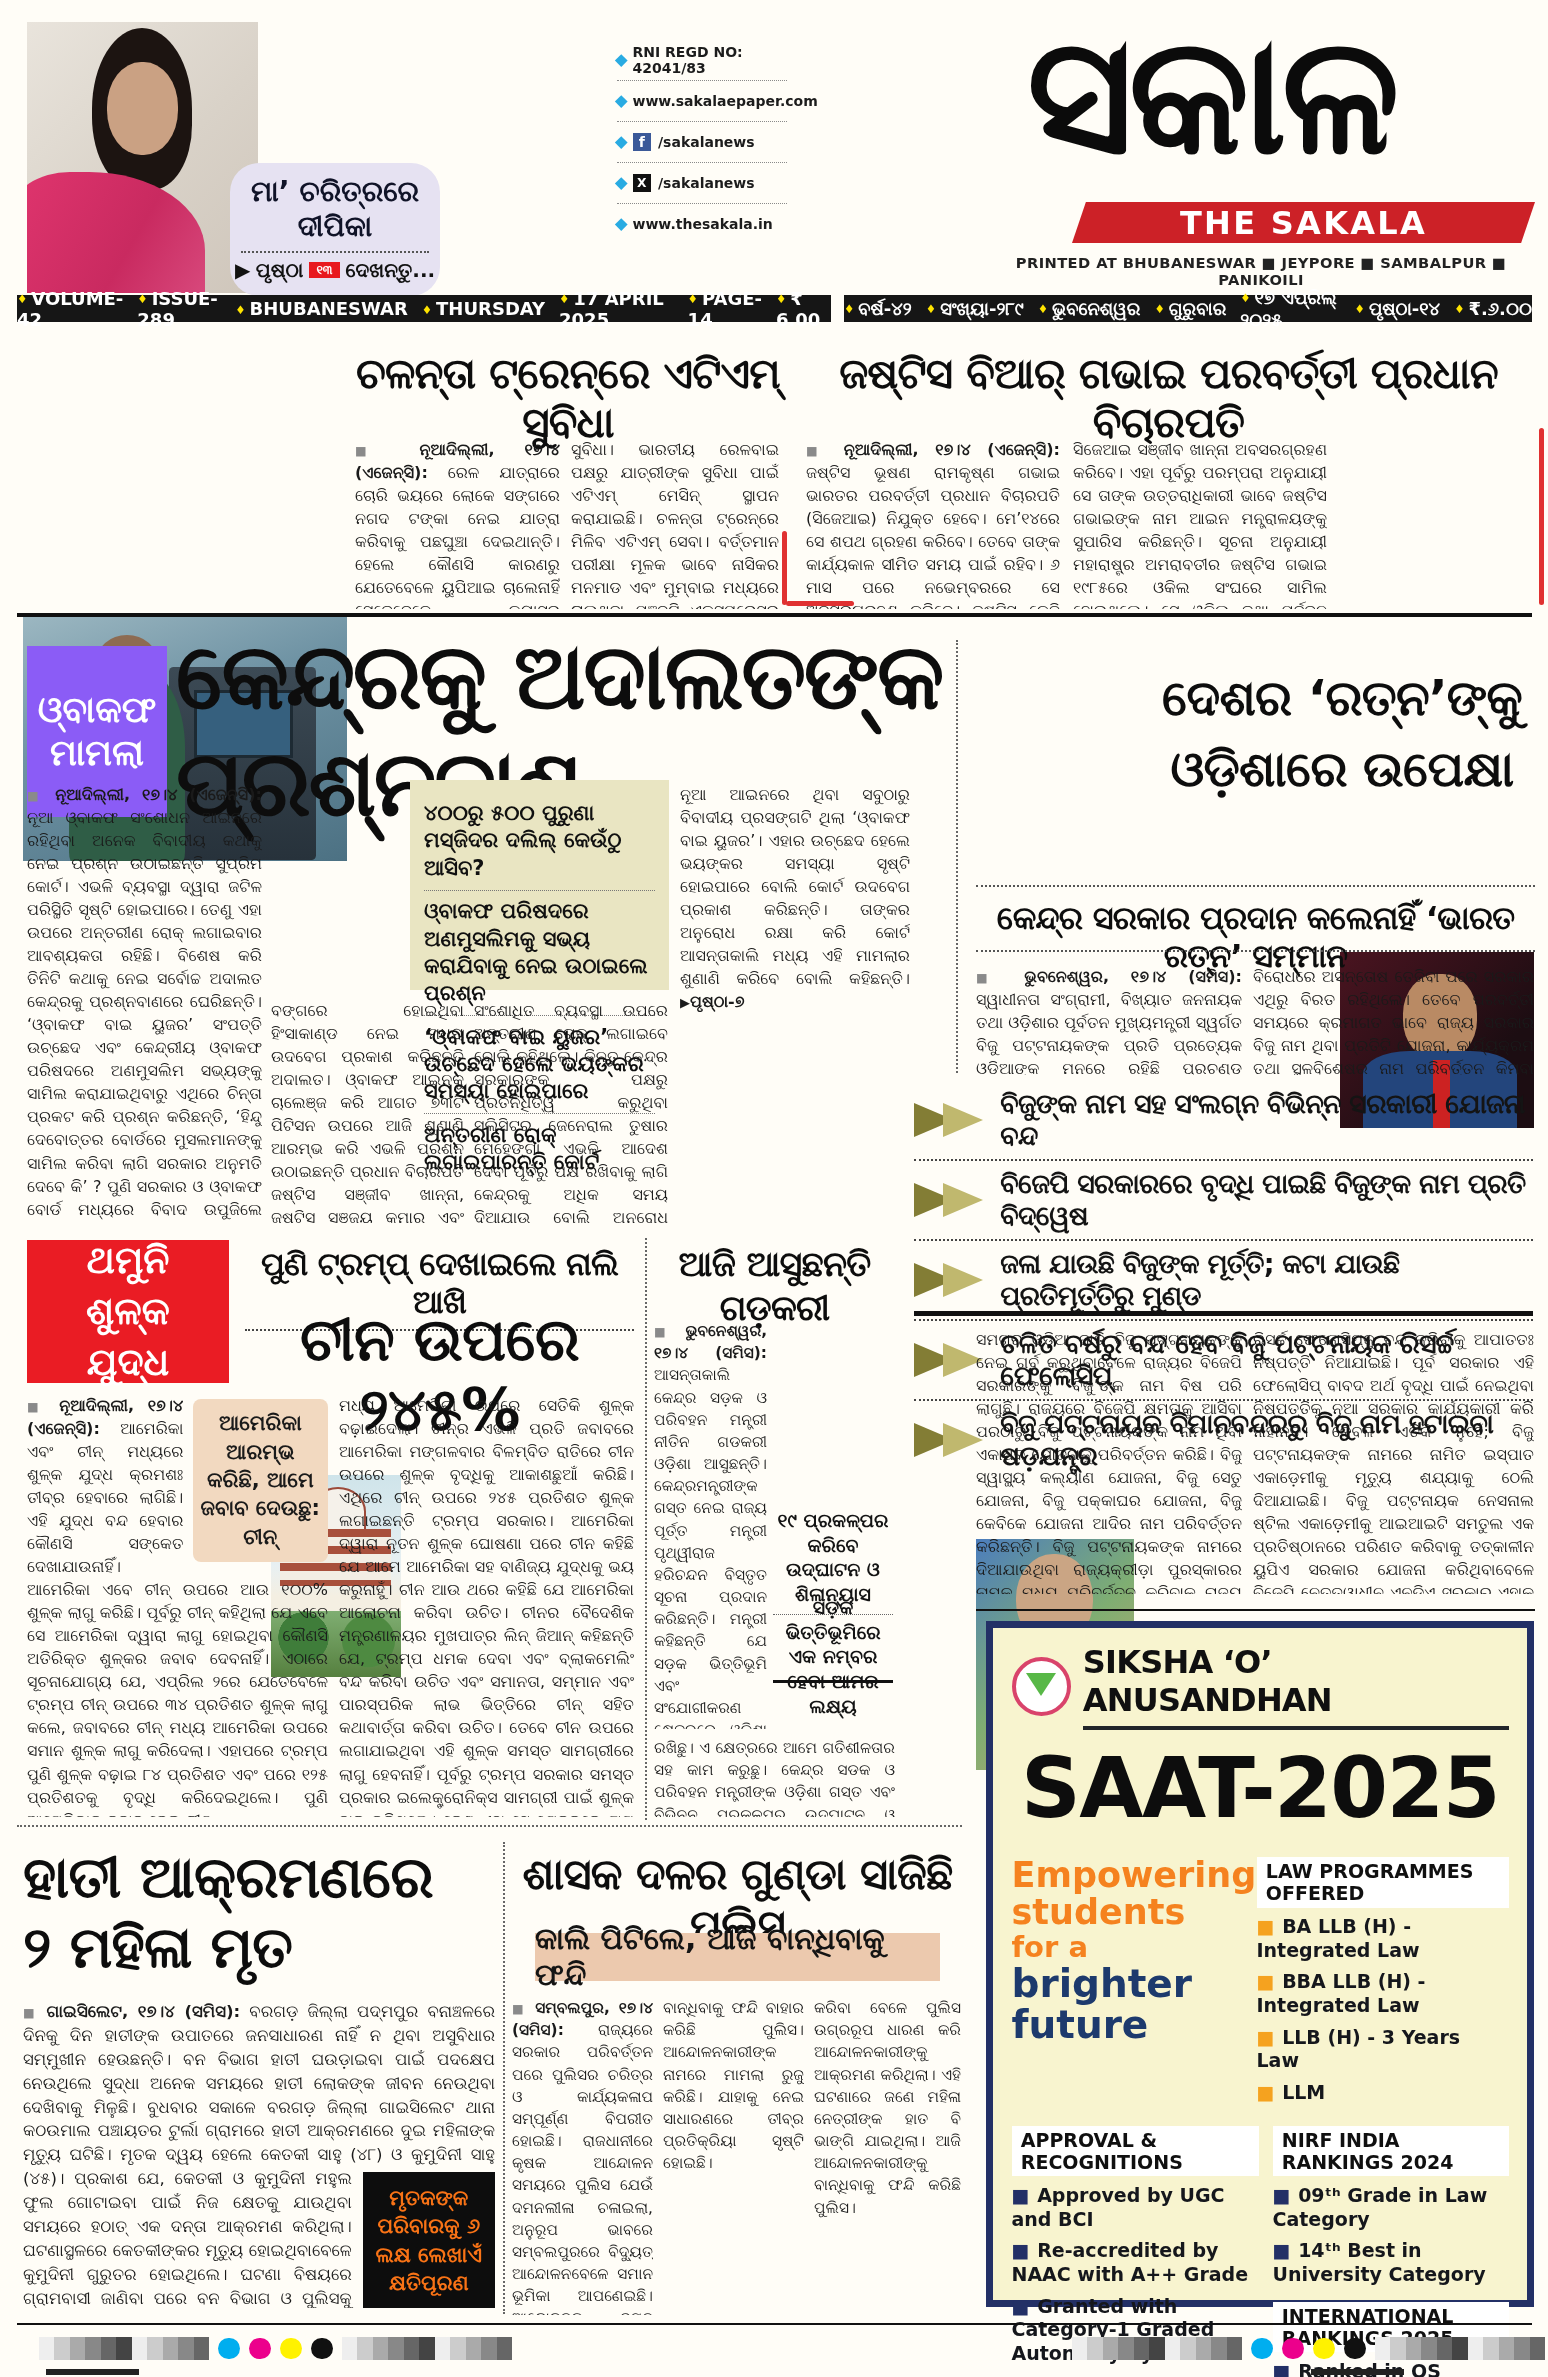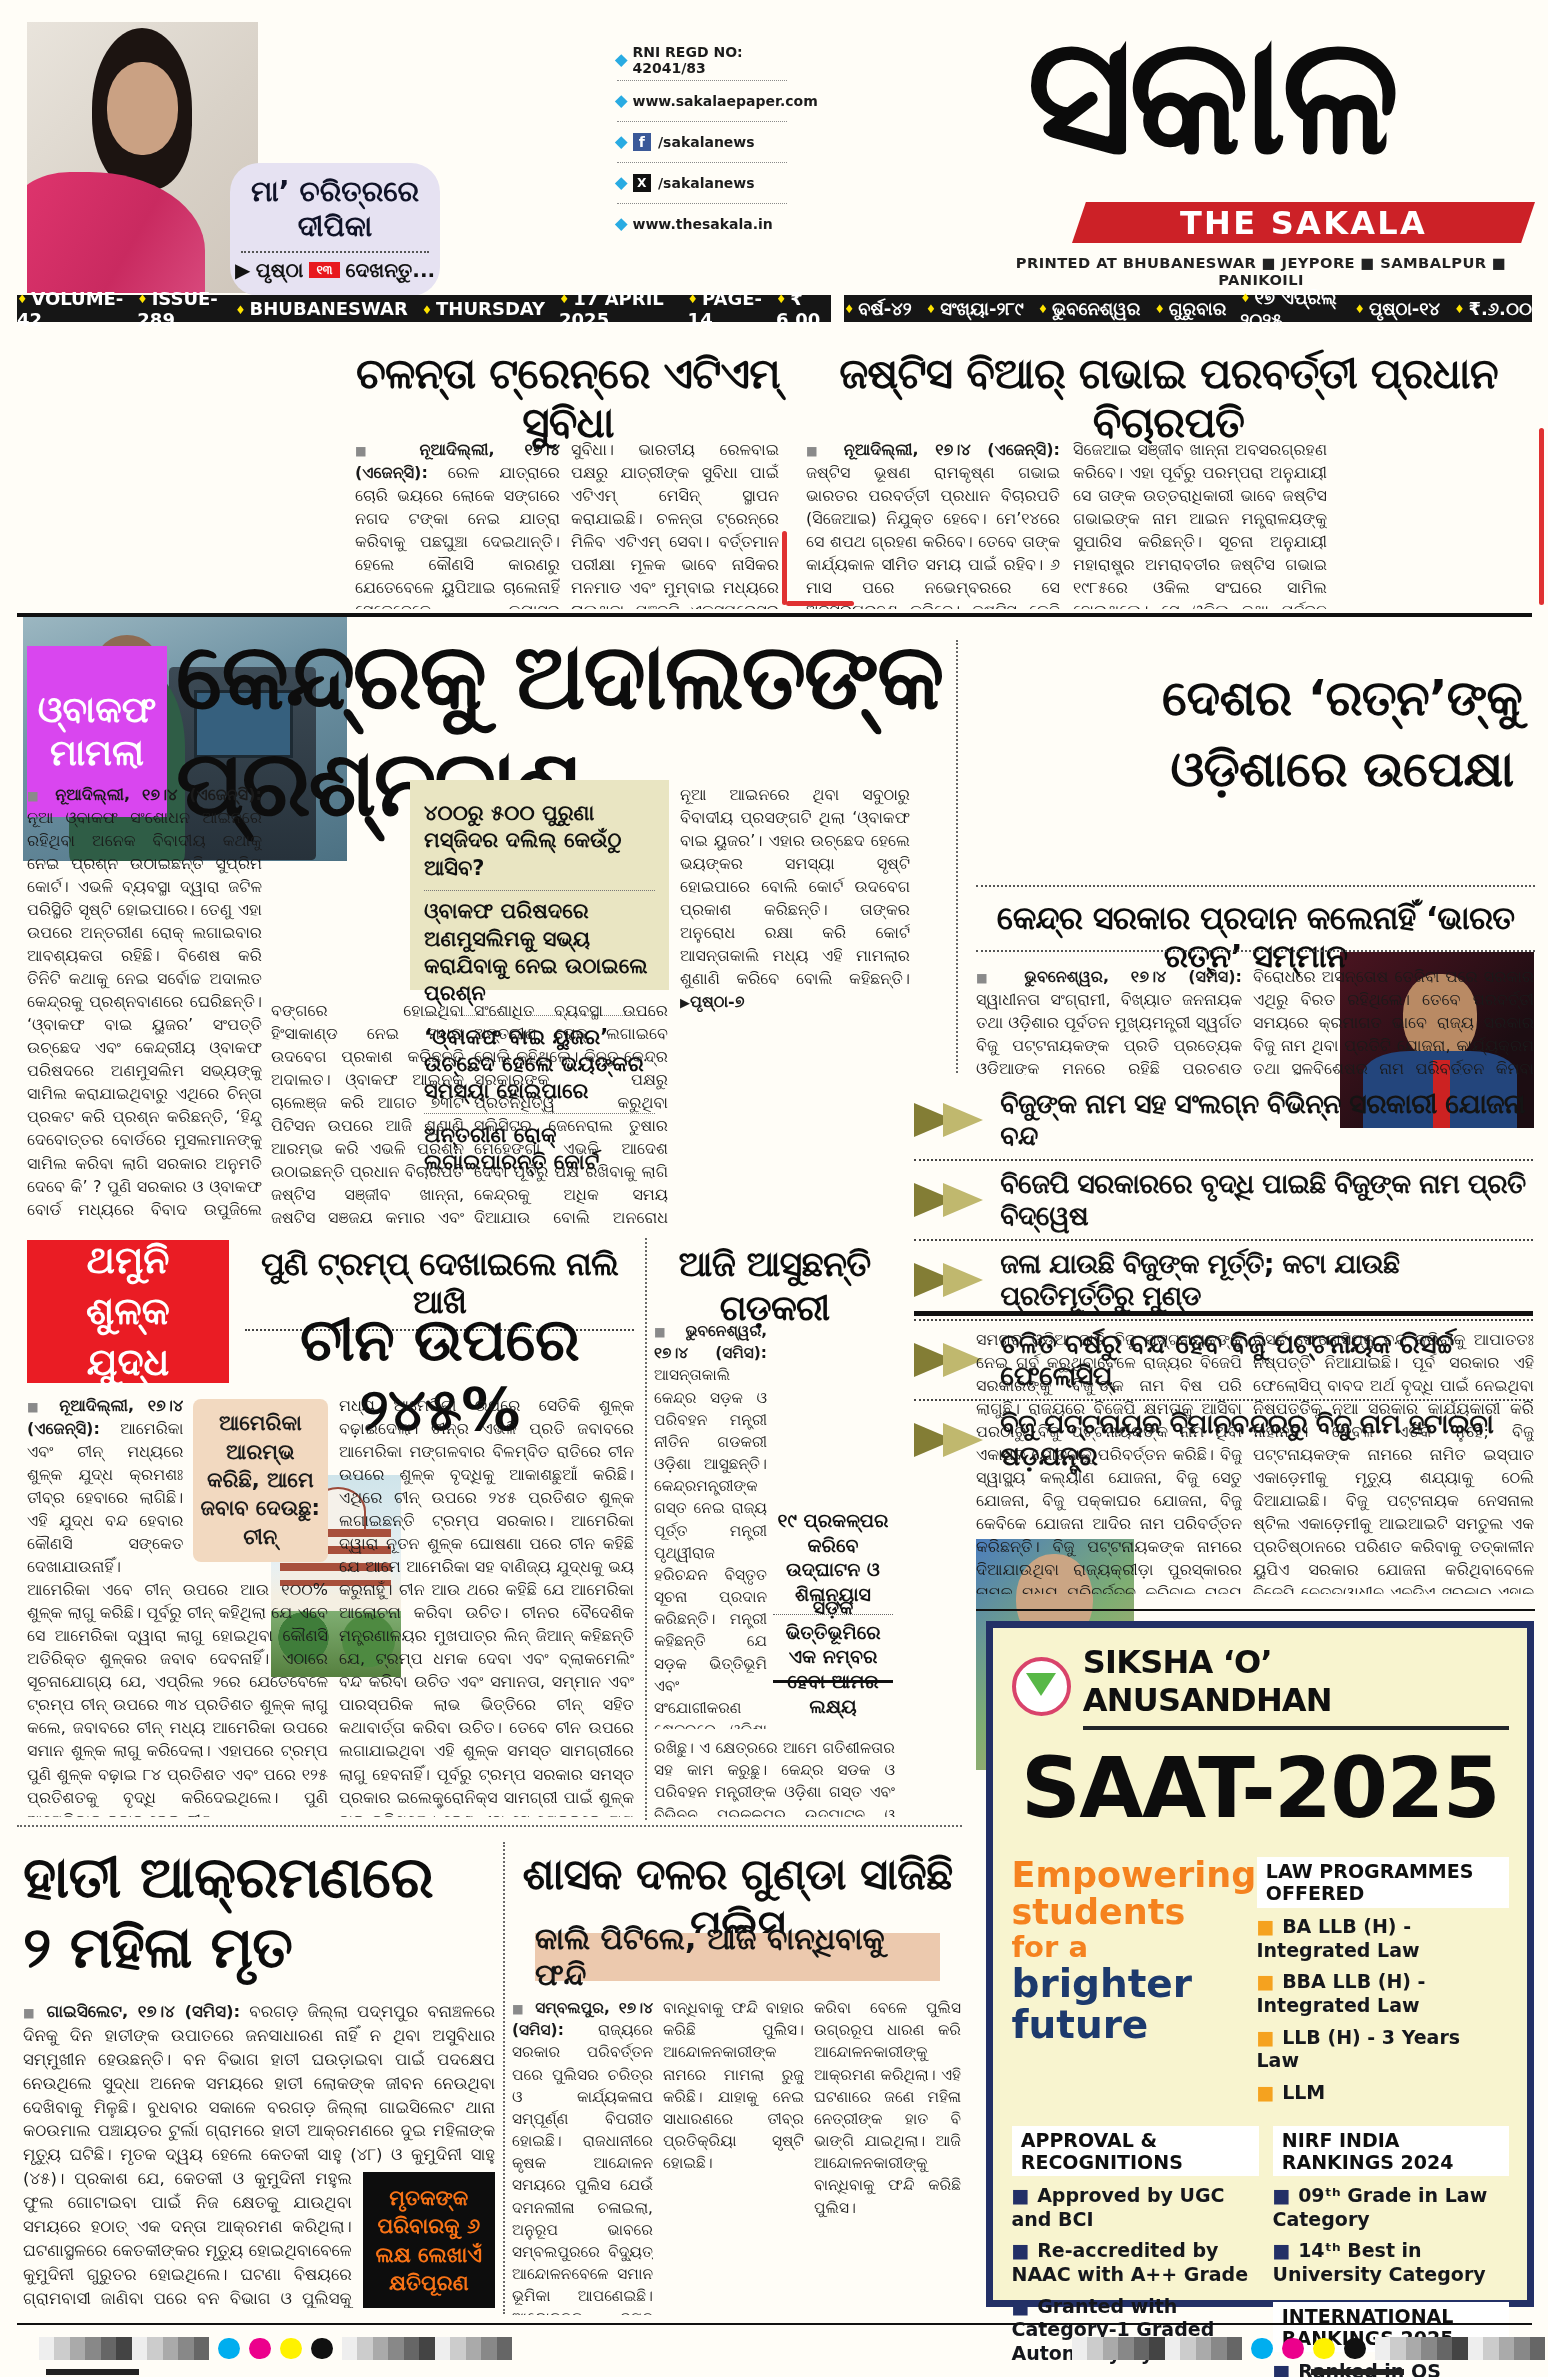--- a/index.html
+++ b/index.html
@@ -48,21 +48,21 @@
   .judge-tie{position:absolute;left:93px;top:108px;width:17px;height:68px;background:#c22;}
   .ph-biju{background:linear-gradient(135deg,#4c7dbd 0%,#7fae72 50%,#caa36a 100%);}
   .biju-head{position:absolute;left:40px;top:15.4px;width:77px;height:91px;background:#caa584;border-radius:48%;}
   .biju-shirt{position:absolute;left:14px;top:100px;width:131px;height:131px;background:#f2efe6;border-radius:24% 24% 0 0;}
   .biju-vest{position:absolute;left:20px;top:116px;width:119px;height:116px;background:#262c33;clip-path:polygon(0 0,18% 0,50% 55%,82% 0,100% 0,100% 100%,0 100%);}
   .ph-sc{background:linear-gradient(180deg,#cfe4ea 0%,#e8f0f2 45%,#f4efe2 60%);}
   .sc-dome{position:absolute;left:39px;top:12.3px;width:52px;height:45px;background:#f5f1ea;border:2.3px solid #9c4a3a;border-radius:50% 50% 8% 8%;}
   .sc-body{position:absolute;left:9.3px;top:54px;width:111px;height:57px;background:repeating-linear-gradient(180deg,#a8503c 0 7.7px,#f3eee4 7.7px 17px);}
   .sc-trees{position:absolute;left:0;bottom:0;width:100%;height:66px;background:radial-gradient(circle at 25% 40%,#3f7d3a 0 25px,transparent 25.4px),radial-gradient(circle at 75% 45%,#4e8a41 0 26px,transparent 27px),linear-gradient(180deg,#7fae72,#56803f);}
   
-  .waqf-label{background:#d946ef;color:#fff;display:flex;flex-direction:column;align-items:center;justify-content:center;gap:1px;font-size:36px;font-weight:bold;}
+  .waqf-label{background:#8b5cf6;color:#fff;display:flex;flex-direction:column;align-items:center;justify-content:center;gap:1px;font-size:36px;font-weight:bold;}
   .waqf-head{font-size:91px;font-weight:800;letter-spacing:-2.3px;display:flex;align-items:center;justify-content:center;}
   .beige{background:#e9e5c2;padding:12.3px 14px;}
   .beige .bx{font-size:21px;line-height:1.3;font-weight:bold;color:#101010;padding:7.7px 0;border-bottom:1.5px dotted #777;}
   .beige .bx:last-child{border-bottom:none;}
   
   .bul{display:flex;align-items:center;gap:12.3px;padding:7px 0;border-bottom:2.3px dotted #444;}
   .bul:last-child{border-bottom:none;}
   .dbl-arrow{position:relative;width:74px;height:34px;flex:0 0 74px;}
   .dbl-arrow::before{content:"";position:absolute;left:0;top:0;border-top:17px solid transparent;border-bottom:17px solid transparent;border-left:40px solid #837d35;}
   .dbl-arrow::after{content:"";position:absolute;left:29px;top:0;border-top:17px solid transparent;border-bottom:17px solid transparent;border-left:40px solid #c0b86e;}

